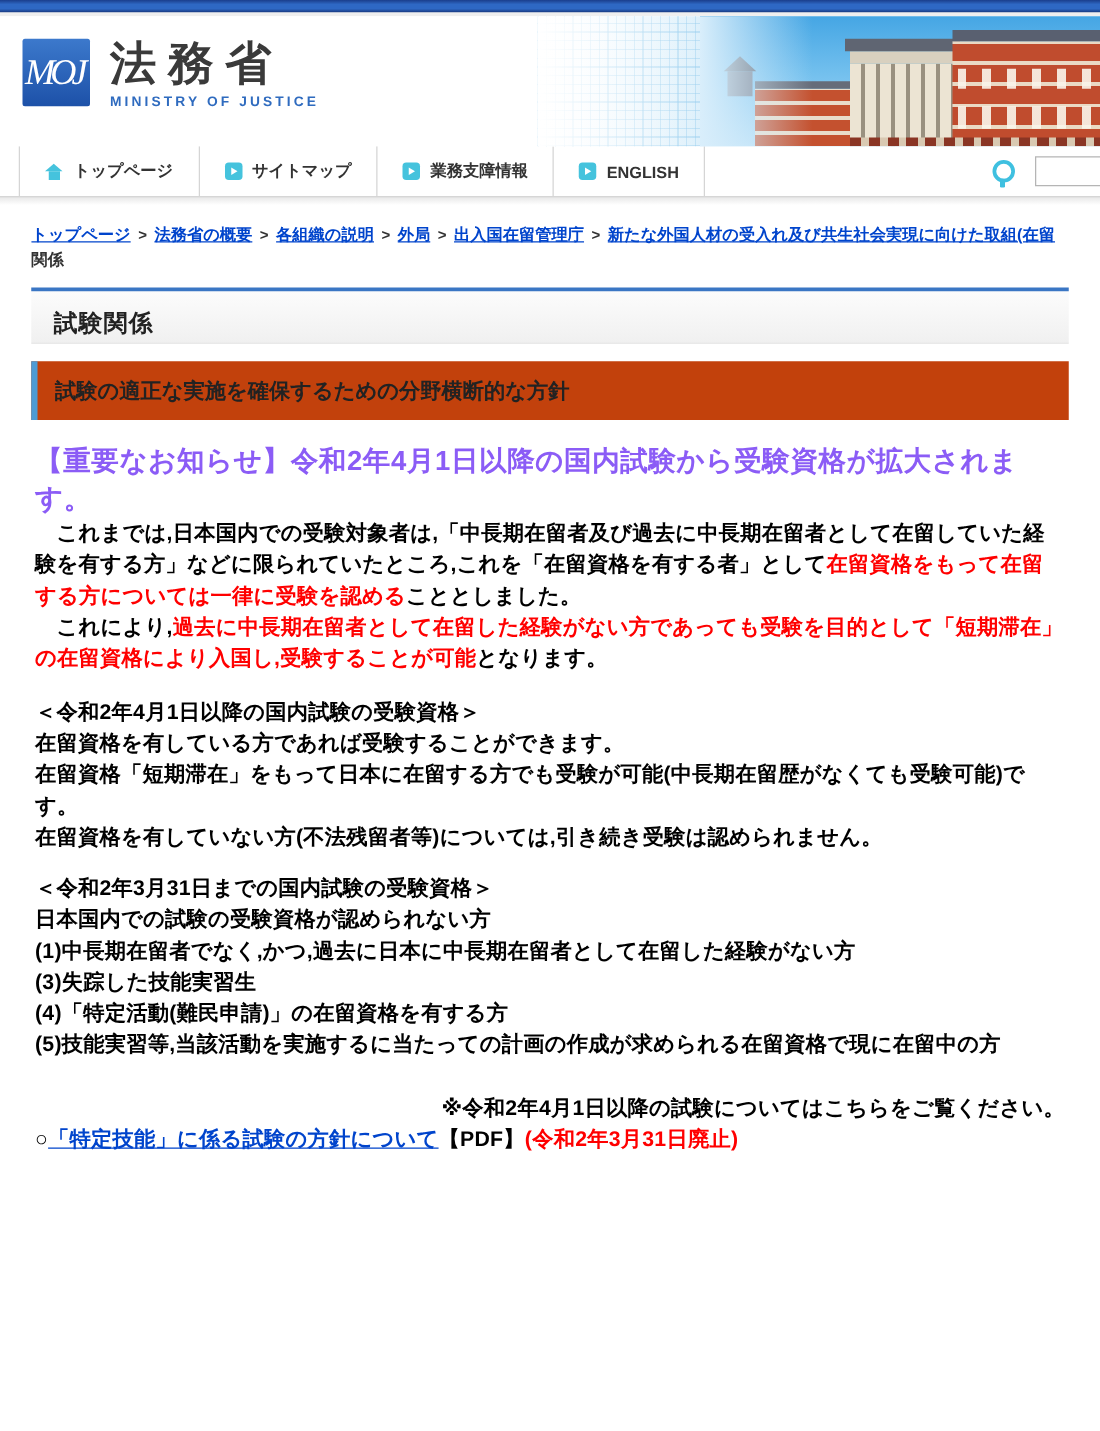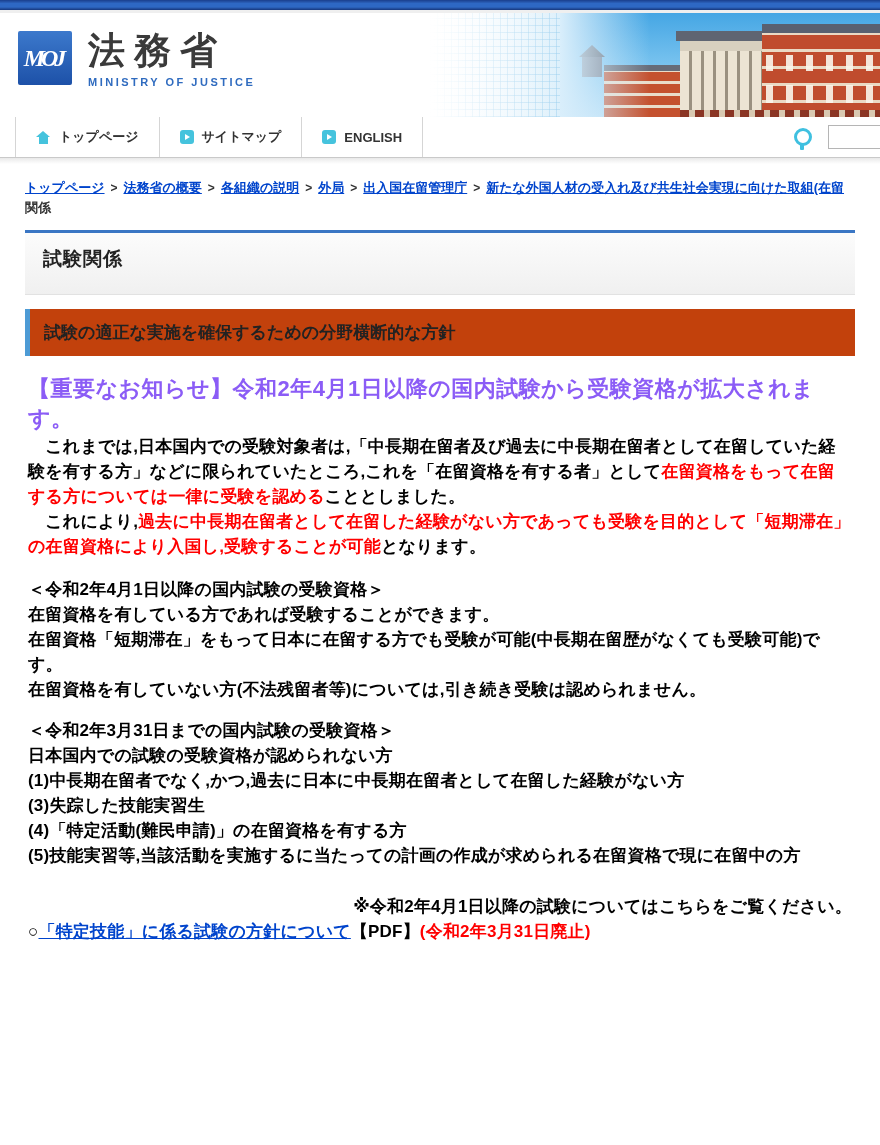--- a/index.html
+++ b/index.html
@@ -9,21 +9,21 @@
   
   .topbar{height:10px;background:linear-gradient(180deg,#1a3e8c 0%,#2e68c4 35%,#2e68c4 70%,#16367c 100%);
           border-bottom:3px solid #efefef;}
 
   
   .header{position:relative;height:104px;background:#fff;}
   .logo{position:absolute;left:18px;top:18px;display:flex;align-items:flex-start;gap:16px;text-decoration:none;cursor:pointer;z-index:10;}
   .logo-mark{width:54px;height:54px;background:linear-gradient(180deg,#3c79cc,#1d51a8);
              display:flex;align-items:center;justify-content:center;border-radius:2px;}
   .logo-mark span{color:#fff;font-family:"Liberation Serif","DejaVu Serif",serif;font-style:italic;
-                  font-size:24px;font-weight:bold;letter-spacing:-4px;padding-right:4px;}
+                  font-size:29px;font-weight:normal;letter-spacing:-4px;padding-right:4px;}
   .site-name{font-size:37px;font-weight:bold;color:#3a3a3a;letter-spacing:9px;line-height:1.1;}
   .site-en{font-size:11px;font-weight:bold;color:#2f6bbf;letter-spacing:2.5px;margin-top:4px;}
 
   
   .grid{position:absolute;top:0;left:430px;width:130px;height:104px;z-index:1;
         background:
           repeating-linear-gradient(90deg,rgba(150,205,238,.45) 0 1px,transparent 1px 7px),
           repeating-linear-gradient(0deg,rgba(150,205,238,.45) 0 1px,transparent 1px 7px),
           linear-gradient(90deg,#ffffff 0%,#ddf0fb 100%);}
   .grid::before{content:"";position:absolute;inset:0;
@@ -71,21 +71,21 @@
   .nav-shadow{height:6px;background:linear-gradient(180deg,#e9e9e9,#fff);}
 
   
   .bc{margin:14px 25px 0;font-size:13px;font-weight:bold;line-height:20px;color:#333;}
   .bc-line1{white-space:nowrap;overflow:hidden;}
   .bc a{color:#0044cc;text-decoration:underline;cursor:pointer;}
   .bc .sep{color:#333;margin:0 6px;font-size:12px;}
 
   
   .title-box{margin:12px 25px 2px;border-top:3px solid #3a76c4;border-bottom:1px solid #e2e2e2;
-             background:linear-gradient(180deg,#fcfcfc,#f0f0f0);padding:13px 18px 22px;}
+             background:linear-gradient(180deg,#fcfcfc,#f0f0f0);padding:13px 18px 2px;}
   .title-box h1{margin:0;font-size:19px;color:#222;letter-spacing:1px;}
 
   
   .sec-head{margin:14px 25px 0;background:#c2410c;border-left:5px solid #4d9bd5;
             padding:12px 14px;font-size:17px;font-weight:bold;color:#222;}
 
   
   .notice{margin:18px 28px 0;color:#8b5cf6;font-size:22px;font-weight:bold;letter-spacing:.5px;}
   .content{margin:0 28px;font-size:17px;font-weight:bold;line-height:25px;color:#000;letter-spacing:.2px;}
   .content p{margin:0;}
@@ -130,20 +130,24 @@
   <a class="nav-item">
     <span class="home-icon"></span>
     <span>トップページ</span>
   </a>
   <a class="nav-item">
     <span class="arrow-icon"></span>
     <span>サイトマップ</span>
   </a>
   <a class="nav-item">
     <span class="arrow-icon"></span>
+    <span>業務支障情報</span>
+  </a>
+  <a class="nav-item">
+    <span class="arrow-icon"></span>
     <span>ENGLISH</span>
   </a>
   <div class="nav-search">
     <span class="search-icon"></span>
     <input class="search-input" type="text" placeholder="" style="">
   </div>
 </nav>
 <div class="nav-shadow"></div>
 
 <div class="bc">

